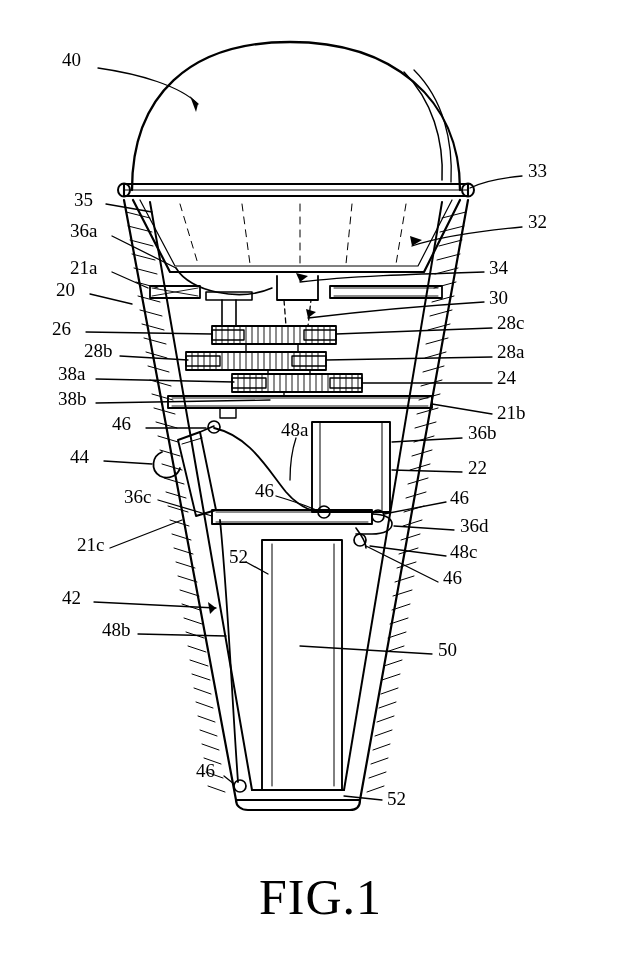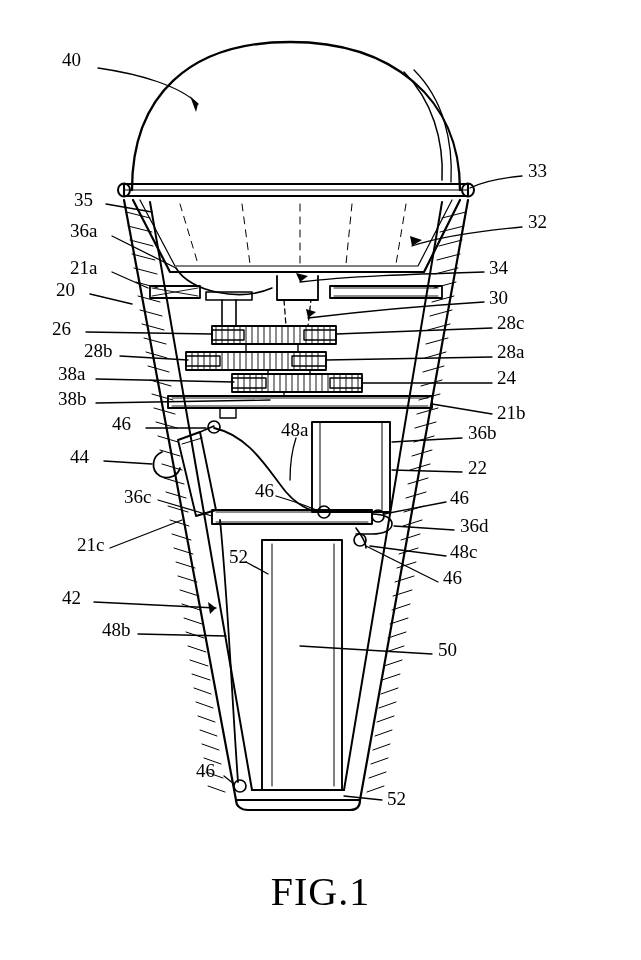--- a/index.html
+++ b/index.html
@@ -22,21 +22,21 @@
     width: 641px;
     height: 960px;
   }
   .fig-caption {
     position: absolute;
     left: 0;
     top: 868px;
     width: 641px;
     text-align: center;
     font-family: "Liberation Serif", serif;
-    font-size: 40px;
+    font-size: 50px;
     letter-spacing: 1px;
   }
   svg text {
     font-family: "Liberation Serif", serif;
   }
 </style>
 </head>
 <body>
 
 <svg id="patent-figure" viewBox="0 0 641 960" width="641" height="960" xmlns="http://www.w3.org/2000/svg">

